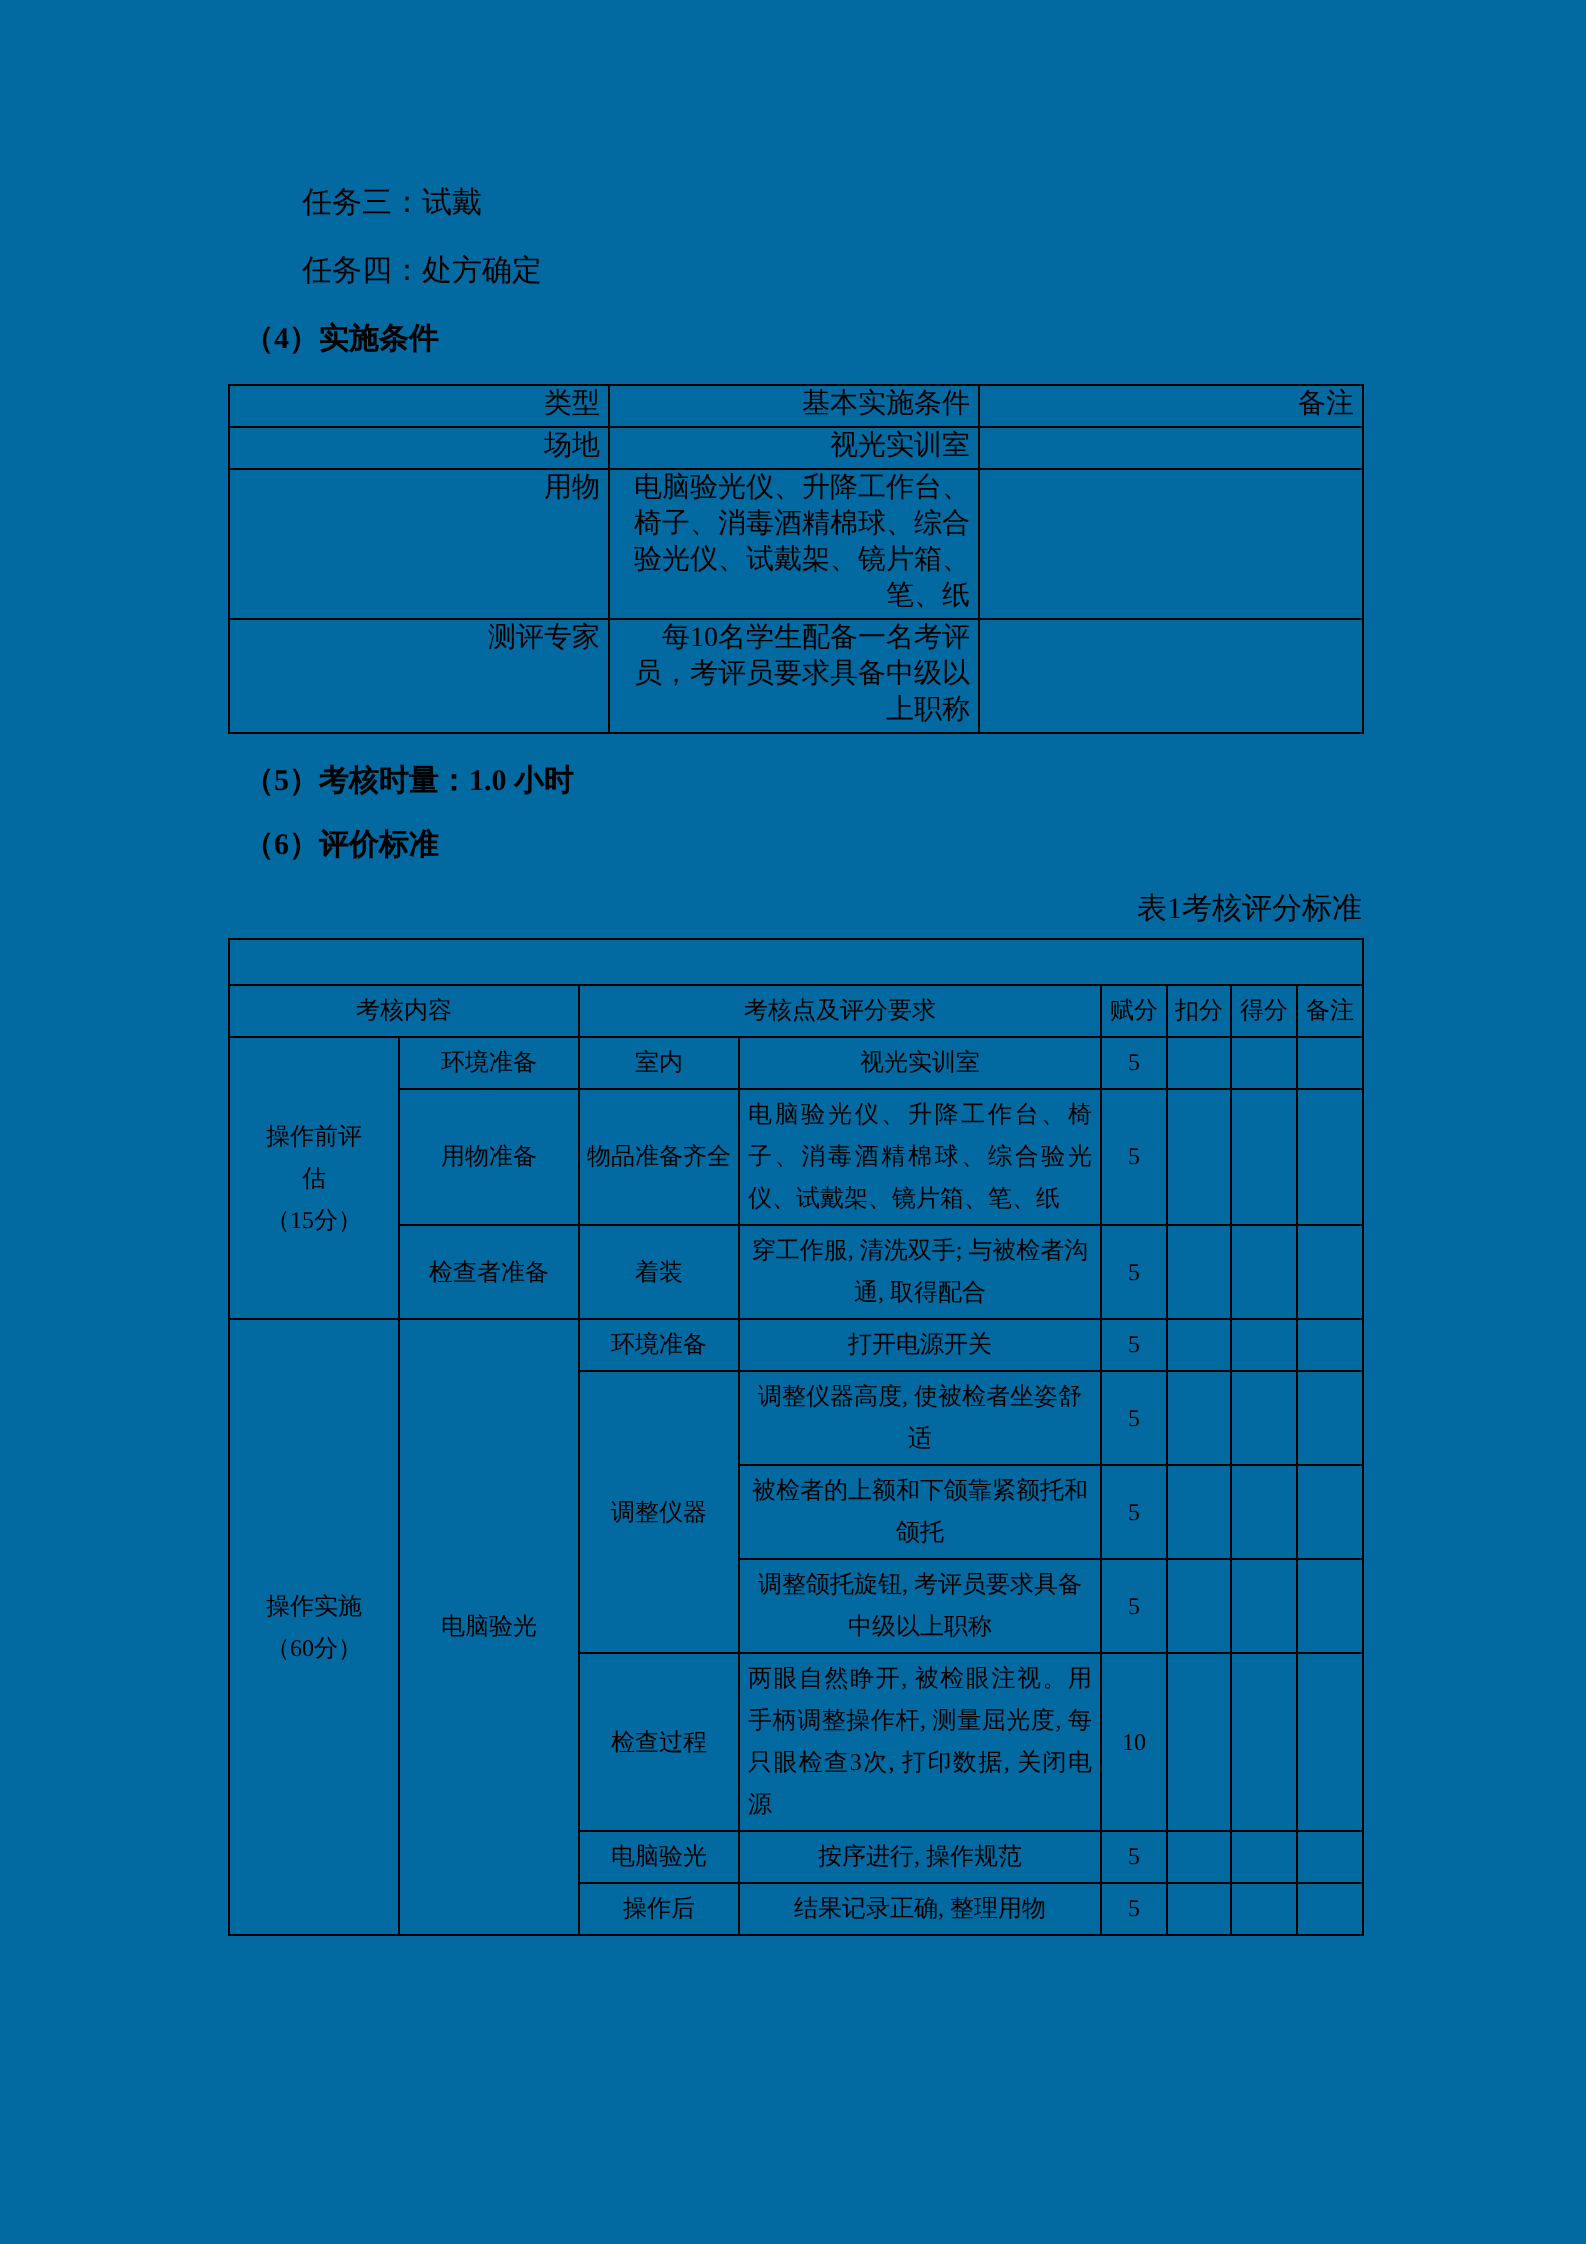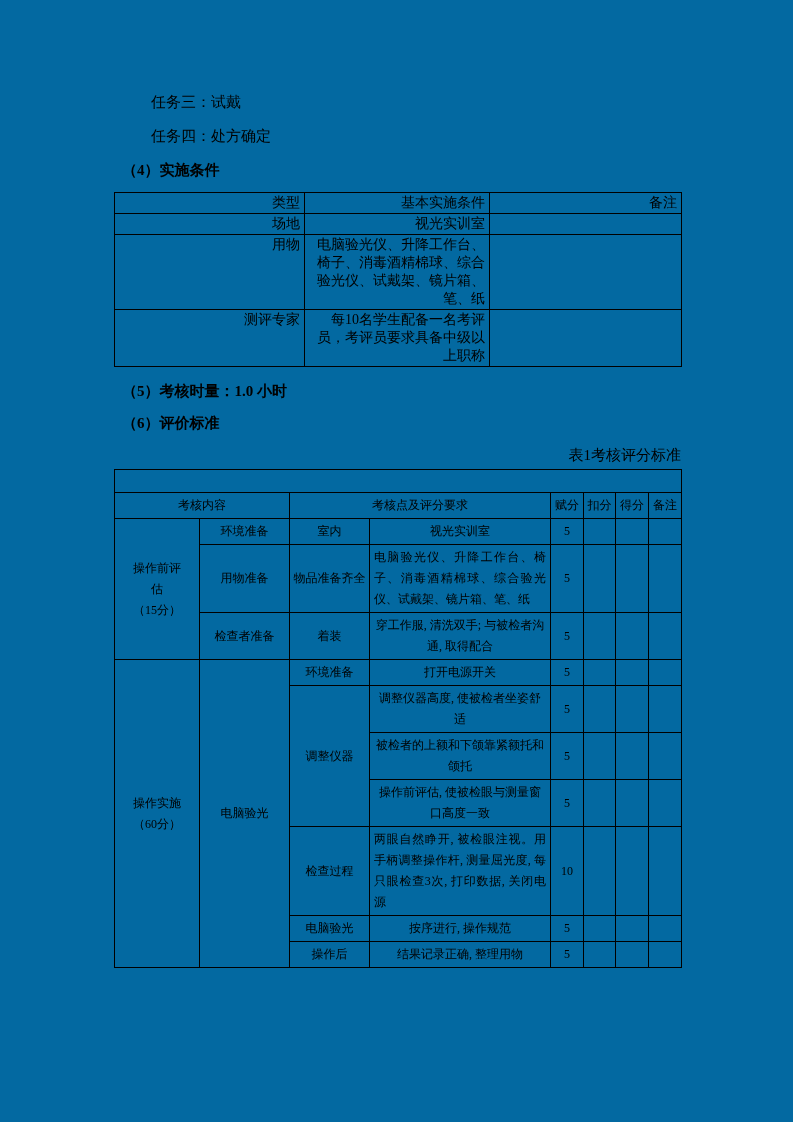--- a/index.html
+++ b/index.html
@@ -142,21 +142,21 @@
           <td></td>
         </tr>
         <tr>
           <td class="desc">被检者的上额和下颌靠紧额托和颌托</td>
           <td>5</td>
           <td></td>
           <td></td>
           <td></td>
         </tr>
         <tr>
-          <td class="desc">操作前评估, 使被检眼与测量窗口高度一致</td>
+          <td class="desc">调整颌托旋钮, 考评员要求具备中级以上职称</td>
           <td>5</td>
           <td></td>
           <td></td>
           <td></td>
         </tr>
         <tr>
           <td>检查过程</td>
           <td class="desc desc-long">两眼自然睁开, 被检眼注视。用手柄调整操作杆, 测量屈光度, 每只眼检查3次, 打印数据, 关闭电源</td>
           <td>10</td>
           <td></td>

